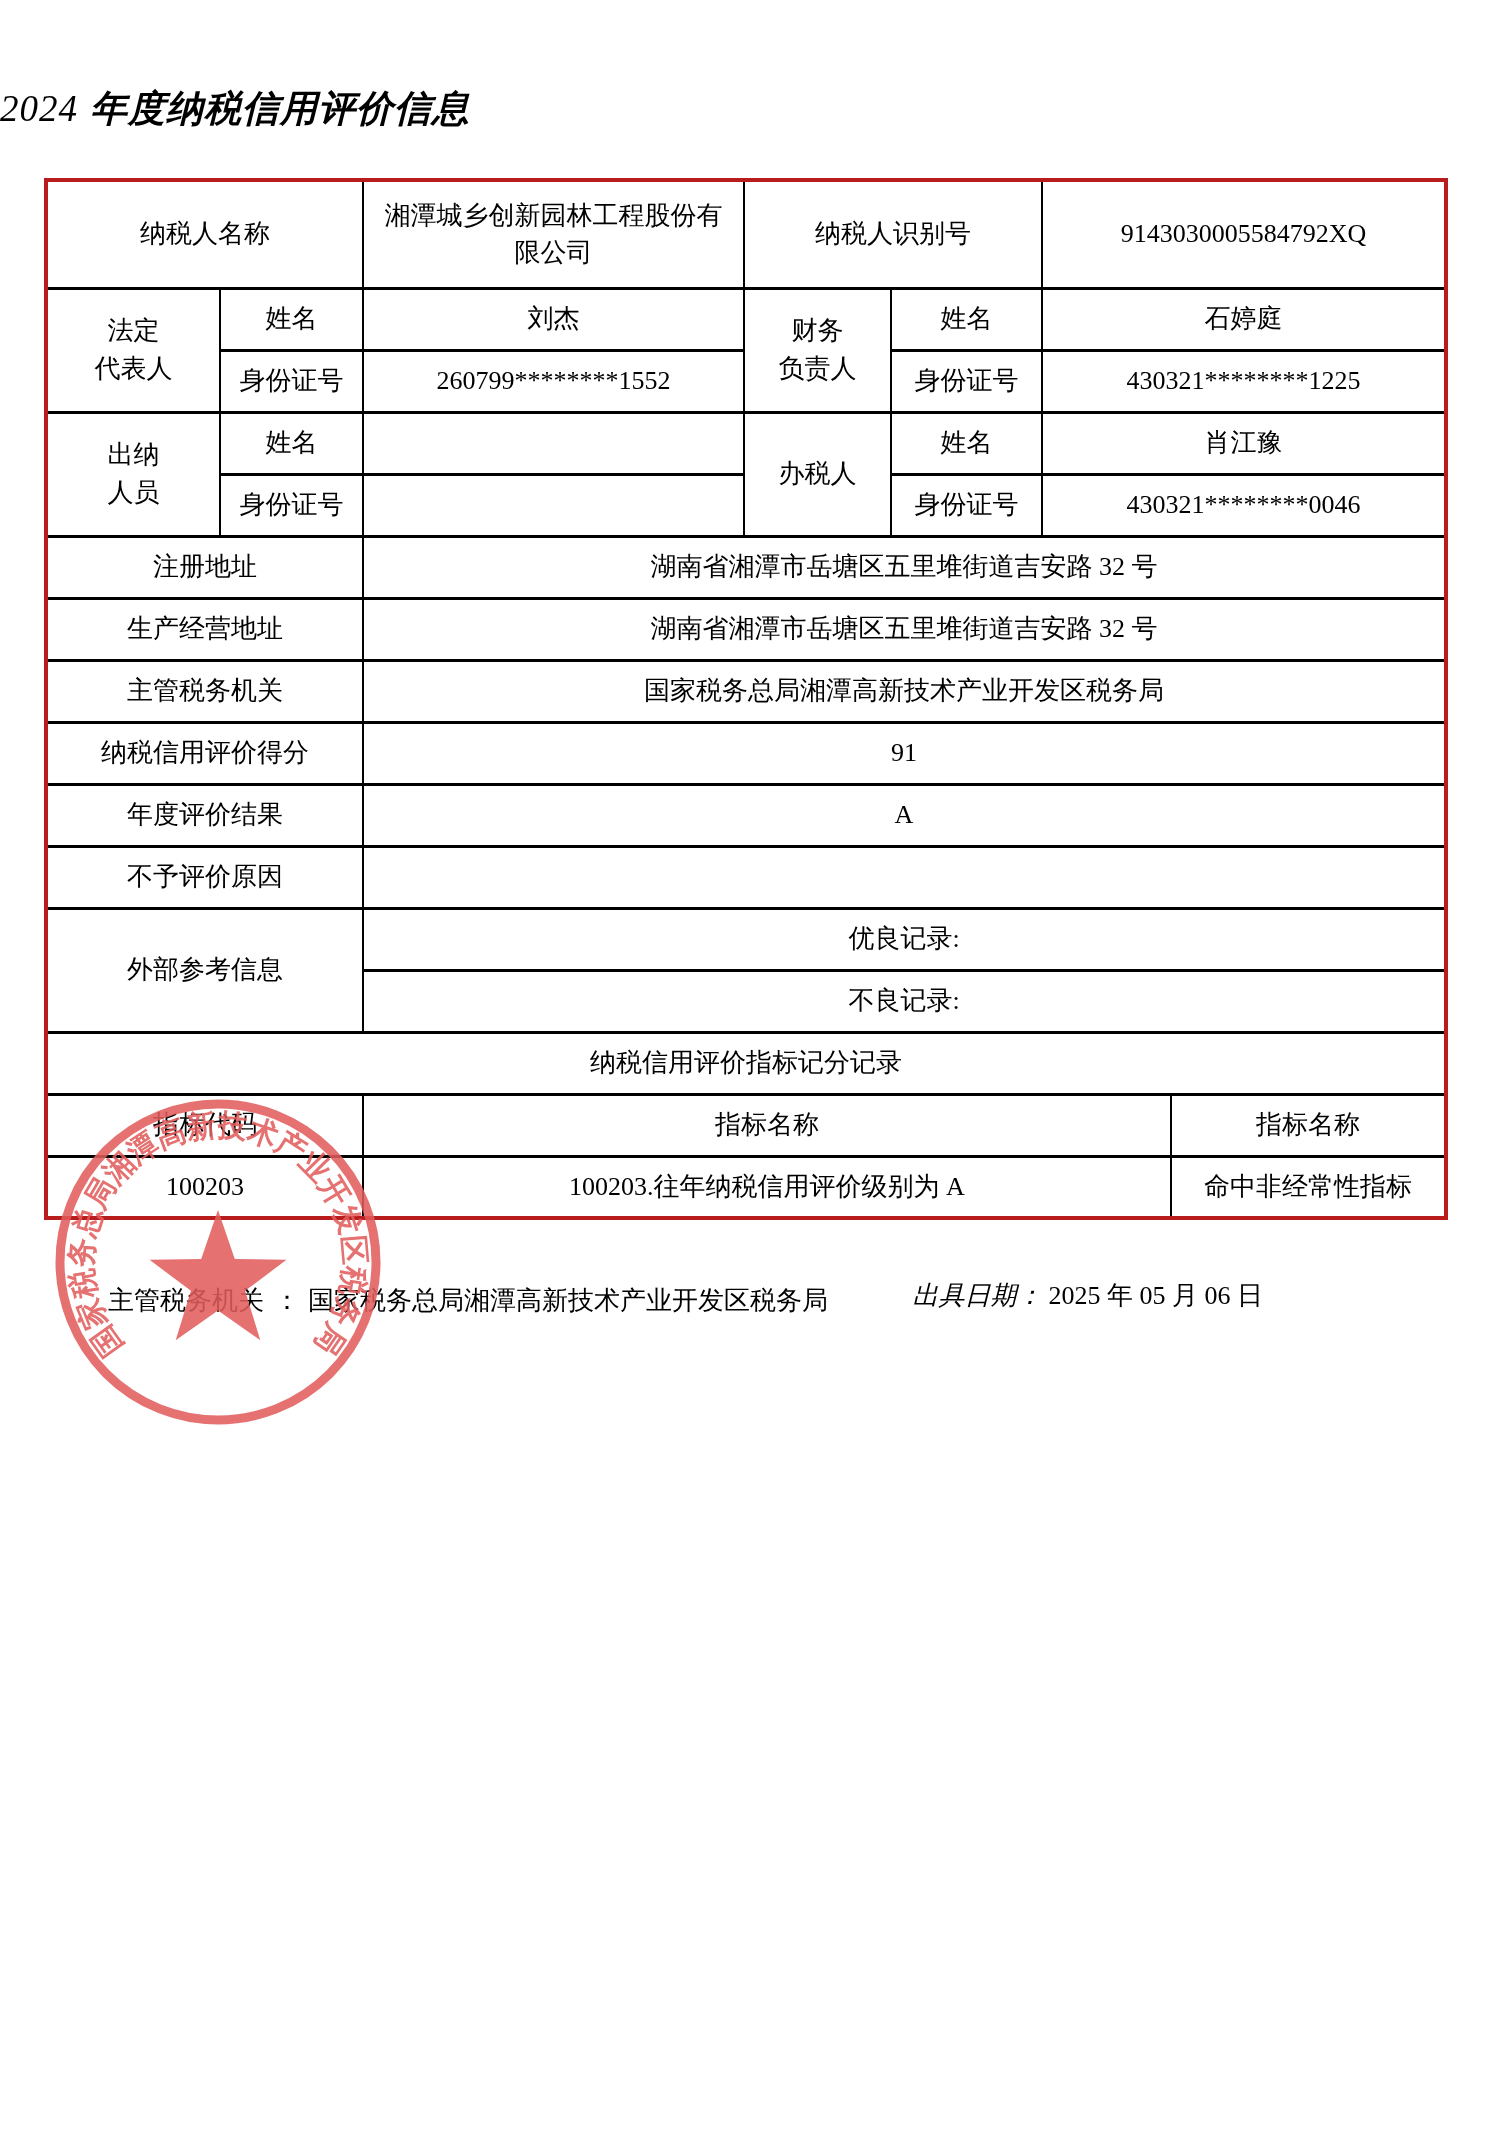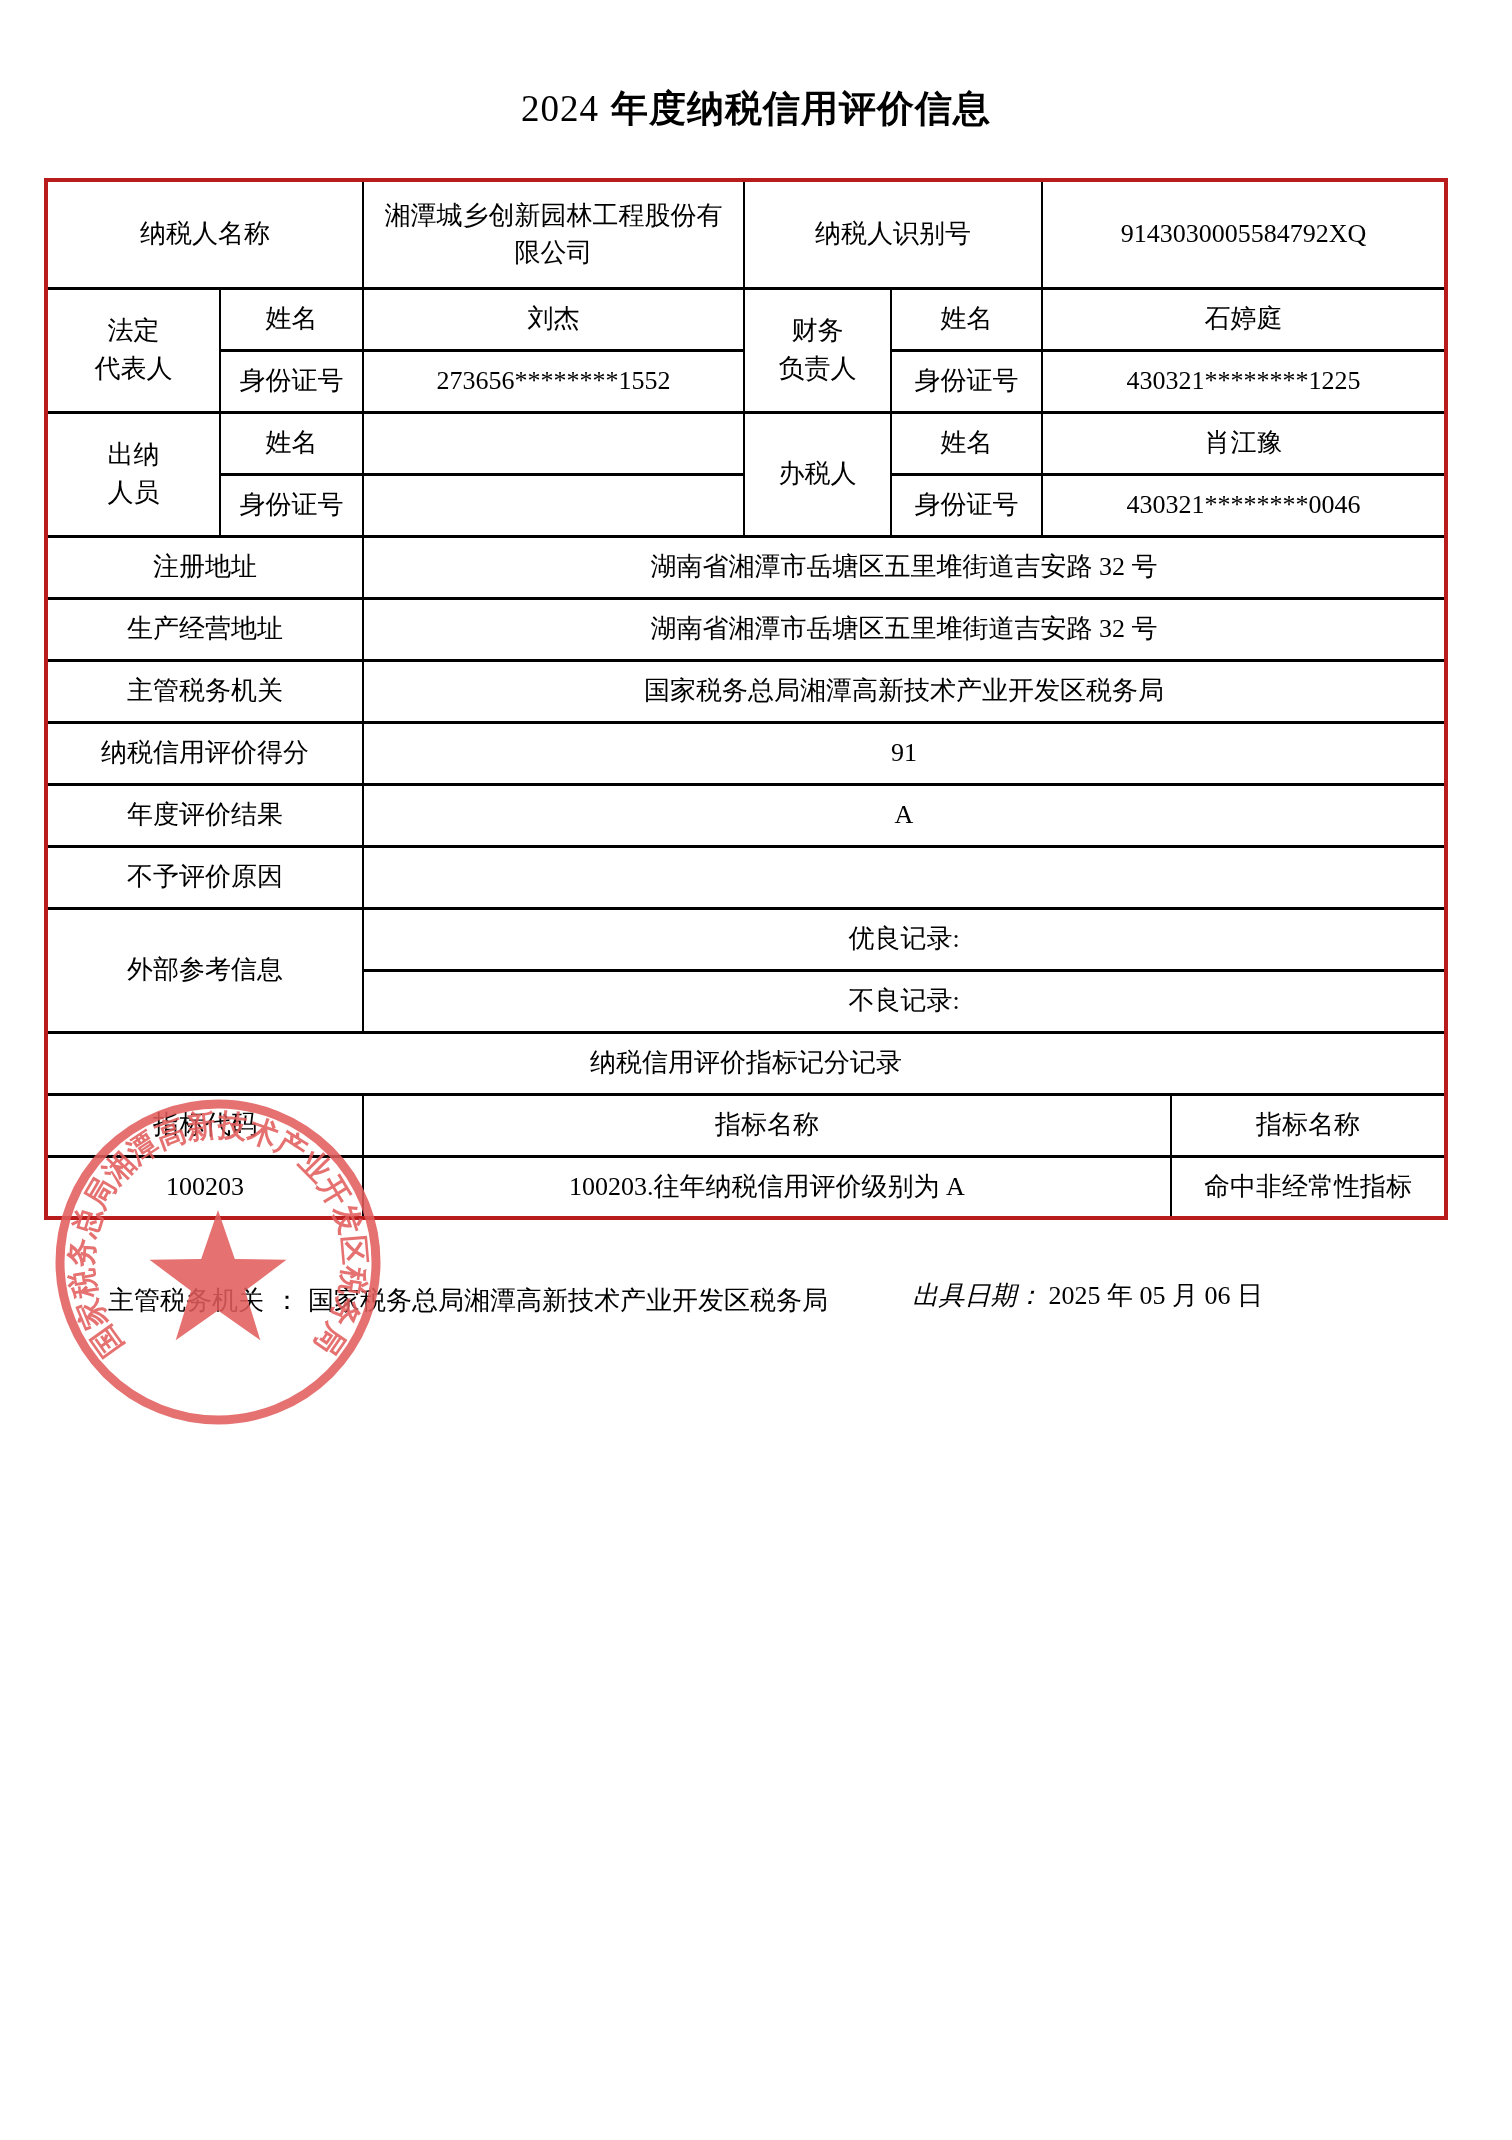--- a/index.html
+++ b/index.html
@@ -8,23 +8,24 @@
     width: 1512px; height: 2140px;
     background: #ffffff;
     color: #000;
     font-family: "Liberation Serif", "DejaVu Serif", serif;
     position: relative;
     overflow: hidden;
   }
 
   .page-title {
     position: absolute; top: 84px; left: 0; width: 100%;
-    text-align: center;
+    text-align: left;
     font-size: 37px;
     letter-spacing: 1px;
+    font-style: italic;
   }
   .title-year { font-weight: 400; margin-right: 12px; }
   .title-rest { font-weight: 700; }
 
   table.doc {
     position: absolute; left: 44px; top: 178px;
     width: 1400px;
     border-collapse: collapse;
     table-layout: fixed;
     border: 4px solid #b91c1c;
@@ -100,21 +101,21 @@
 代表人</td>
       <td class="lbl">姓名</td>
       <td>刘杰</td>
       <td class="prewrap" rowspan="2">财务
 负责人</td>
       <td class="lbl">姓名</td>
       <td colspan="2">石婷庭</td>
     </tr>
     <tr>
       <td class="lbl">身份证号</td>
-      <td>273656********1552</td>
+      <td>260799********1552</td>
       <td class="lbl">身份证号</td>
       <td colspan="2">430321********1225</td>
     </tr>
     <tr>
       <td class="prewrap" rowspan="2">出纳
 人员</td>
       <td class="lbl">姓名</td>
       <td></td>
       <td rowspan="2">办税人</td>
       <td class="lbl">姓名</td>

